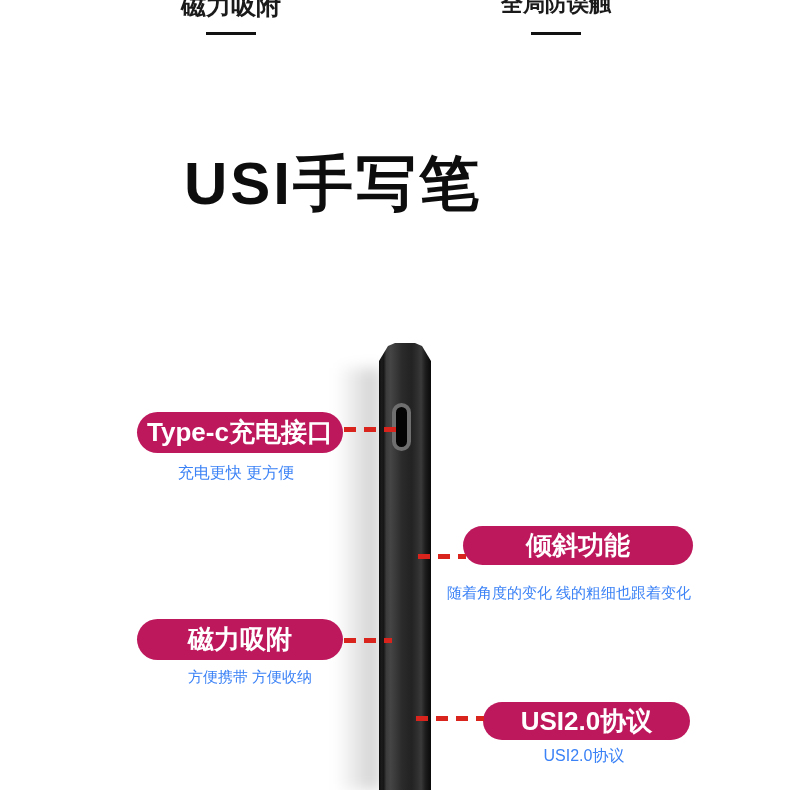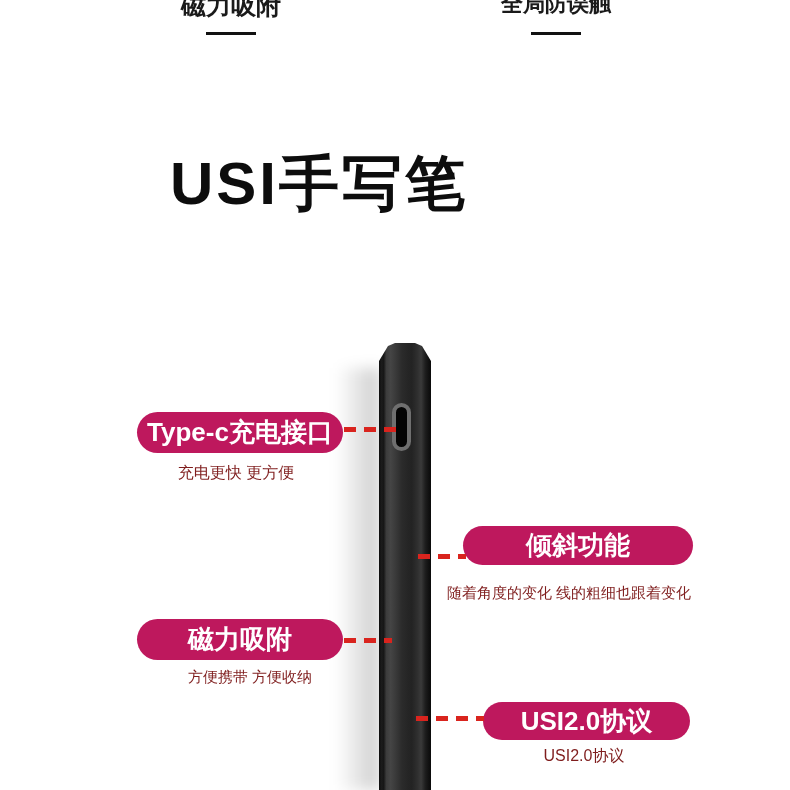--- a/index.html
+++ b/index.html
@@ -18,21 +18,21 @@
   #tf-left{left:131px;top:0;width:200px;height:40px;}
   #tf-left .lbl{font-size:25px;letter-spacing:0px;}
   #tf-right{left:456px;top:0;width:200px;height:40px;}
   #tf-right .lbl{font-size:22px;letter-spacing:0px;}
   .top-underline{
     position:absolute;left:50%;transform:translateX(-50%);
     top:32px;width:50px;height:3px;background:#111;
   }
   
   .title{
-    position:absolute;left:0;top:138px;width:638px;text-align:center;
+    position:absolute;left:14px;top:138px;width:638px;text-align:center;
     font-weight:bold;color:#0d0d0d;font-size:60px;line-height:91px;
     letter-spacing:3px;
   }
   
   .pen-glow{
     position:absolute;left:336px;top:368px;width:44px;height:422px;
     background:linear-gradient(90deg, rgba(0,0,0,0) 0%, rgba(0,0,0,0.20) 100%);
     filter:blur(7px);
   }
   .pen{
@@ -55,21 +55,21 @@
     color:#ffffff;font-weight:bold;font-size:26px;
     display:flex;align-items:center;justify-content:center;
     white-space:nowrap;
   }
   #pill-typec {left:137px;top:412px;width:206px;height:41px;}
   #pill-tilt  {left:463px;top:526px;width:230px;height:39px;}
   #pill-magnet{left:137px;top:619px;width:206px;height:41px;}
   #pill-usi   {left:483px;top:702px;width:207px;height:38px;}
   
   .desc{
-    position:absolute;text-align:center;color:#7f1d1d;white-space:nowrap;
+    position:absolute;text-align:center;color:#3b82f6;white-space:nowrap;
   }
   #desc-typec {left:136px;top:463px;width:200px;font-size:16px;}
   #desc-tilt  {left:440px;top:584px;width:258px;font-size:15px;}
   #desc-magnet{left:150px;top:668px;width:200px;font-size:15px;}
   #desc-usi   {left:504px;top:746px;width:160px;font-size:16px;}
   
   .dash{
     position:absolute;height:5px;z-index:5;
     background:repeating-linear-gradient(90deg,#d9241e 0 12px,transparent 12px 20px);
   }

